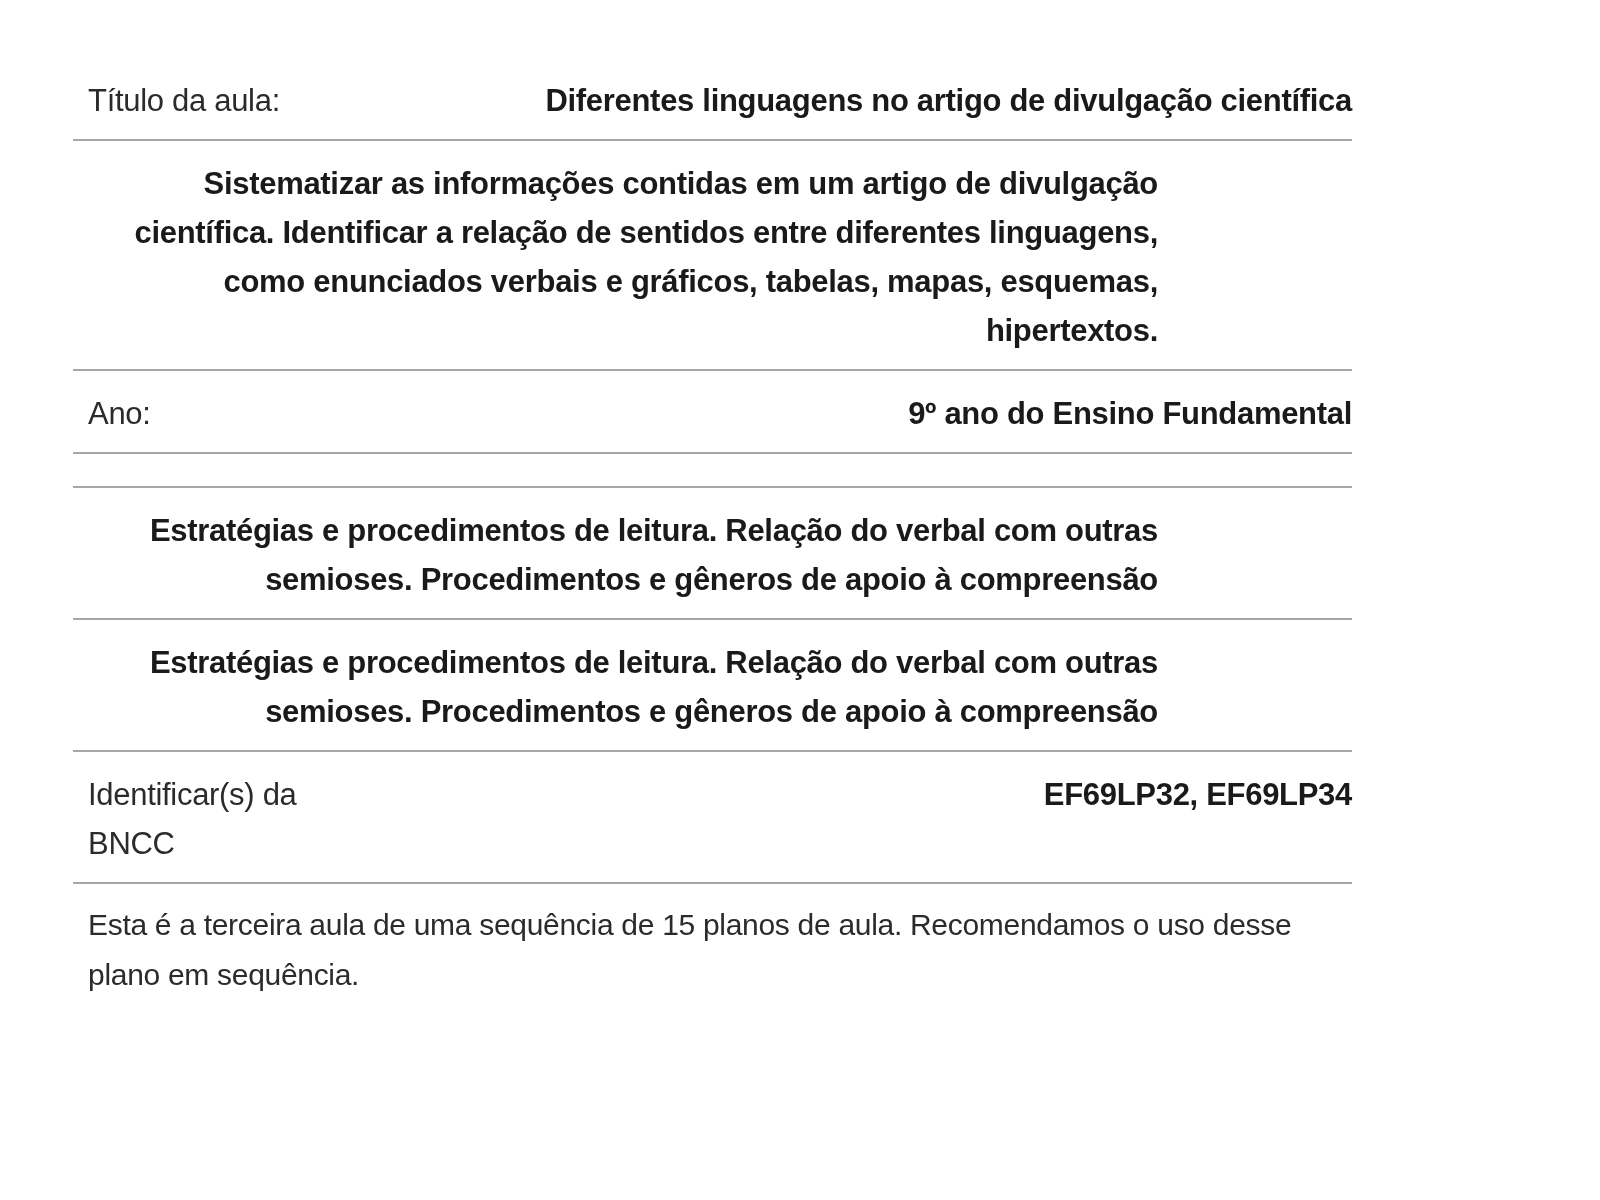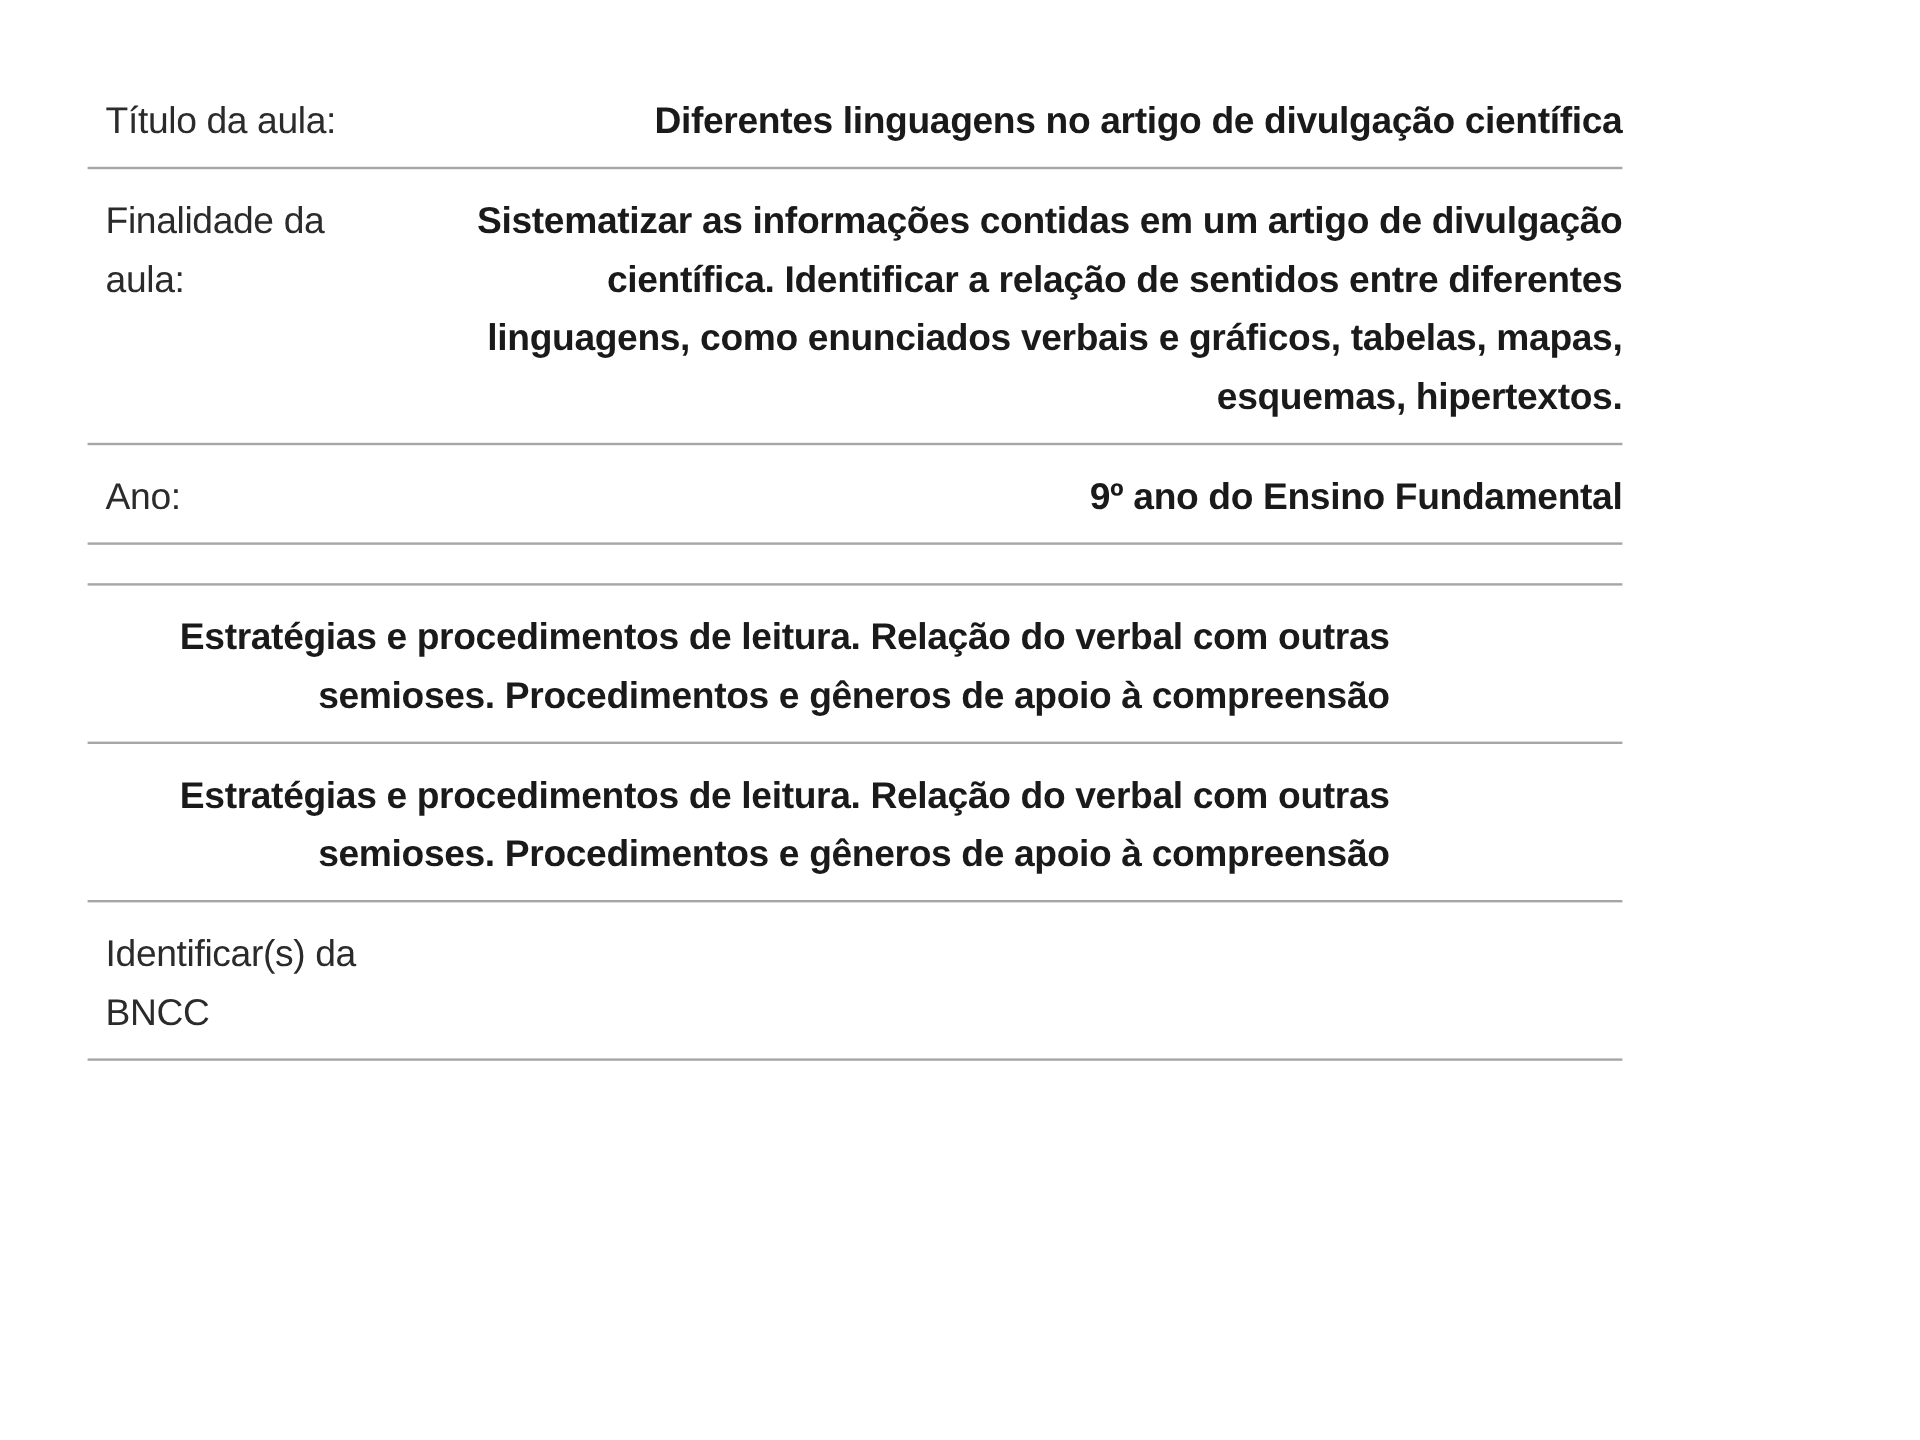--- a/index.html
+++ b/index.html
@@ -68,21 +68,20 @@
 
 <div class="page">
   <div class="info-table">
 
     <div class="row">
       <div class="row-label">Título da aula:</div>
       <div class="row-value">Diferentes linguagens no artigo de divulgação científica</div>
     </div>
 
     <div class="row">
-      <div class="row-label">Finalidade da aula:</div>
       <div class="row-value">Sistematizar as informações contidas em um artigo de divulgação científica. Identificar a relação de sentidos entre diferentes linguagens, como enunciados verbais e gráficos, tabelas, mapas, esquemas, hipertextos.</div>
     </div>
 
     <div class="row">
       <div class="row-label">Ano:</div>
       <div class="row-value">9º ano do Ensino Fundamental</div>
     </div>
 
     <div class="row">
     </div>
@@ -90,17 +89,19 @@
     <div class="row">
       <div class="row-value">Estratégias e procedimentos de leitura. Relação do verbal com outras semioses. Procedimentos e gêneros de apoio à compreensão</div>
     </div>
 
     <div class="row">
       <div class="row-value">Estratégias e procedimentos de leitura. Relação do verbal com outras semioses. Procedimentos e gêneros de apoio à compreensão</div>
     </div>
 
     <div class="row">
       <div class="row-label">Identificar(s) da BNCC</div>
+      <div class="row-value">EF69LP32, EF69LP34</div>
     </div>
 
   </div>
 
+  <p class="footer-note">Esta é a terceira aula de uma sequência de 15 planos de aula. Recomendamos o uso desse plano em sequência.</p>
 </div>
 
 </body></html>

